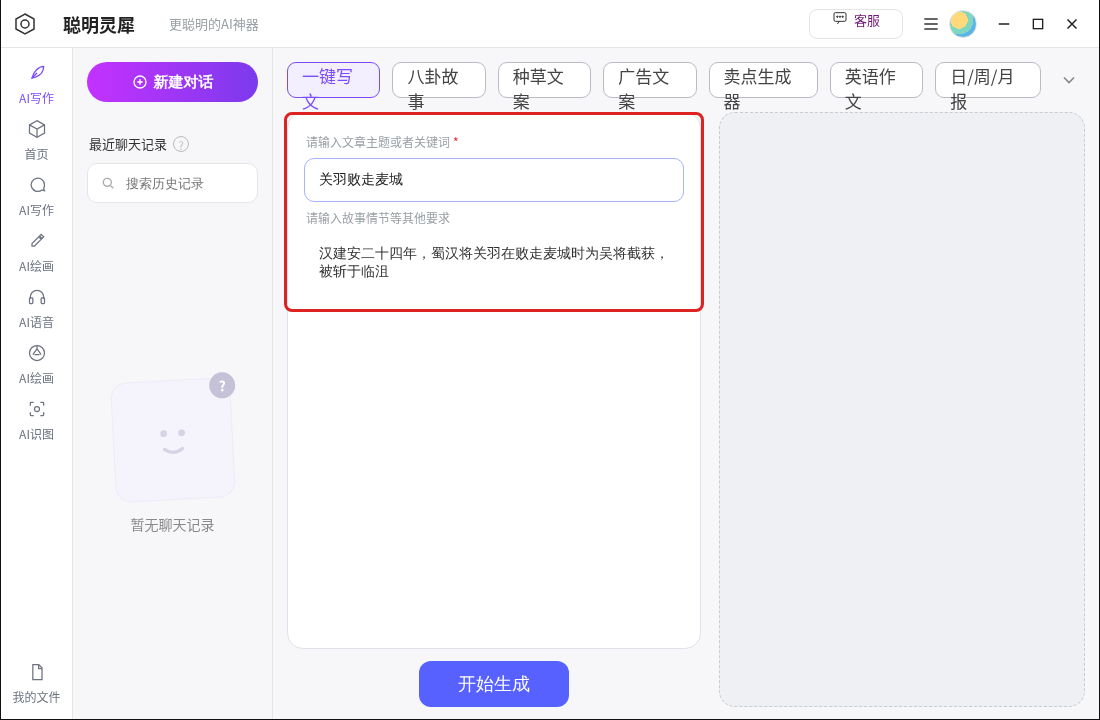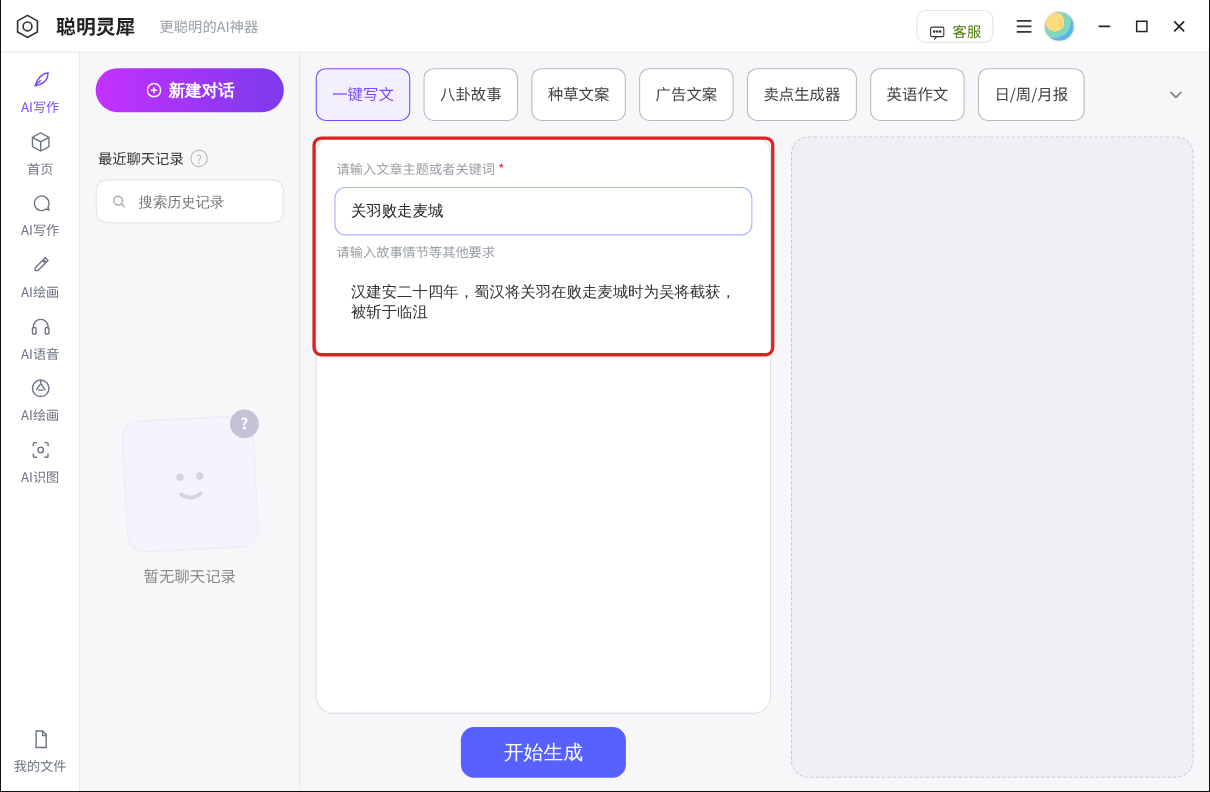--- a/index.html
+++ b/index.html
@@ -27,29 +27,29 @@
   .app{
     width:1100px;height:720px;margin:auto;position:relative;
     border:1px solid #111;border-top:none;
     background:#fff;overflow:hidden;
   }
   
   .titlebar{
     height:var(--titlebar-h);display:flex;align-items:center;
     padding:0 10px;border-bottom:1px solid var(--line);background:#fff;
   }
-  .brand{display:flex;align-items:center;gap:12px}
+  .brand{display:flex;align-items:center;gap:24px}
   .brand .logo{width:28px;height:28px;display:grid;place-items:center}
   .brand .name{font-size:18px;font-weight:700}
   .brand .slogan{margin-left:10px;color:#9aa0a6;font-size:13px}
   .titlebar .spacer{flex:1}
   .title-btn{
-    display:inline-flex;align-items:flex-end;gap:6px;
-    height:30px;padding:0 10px;border:1px solid var(--line);border-radius:8px;
-    font-size:13px;color:#4d7c0f;cursor:default;margin-right:10px;background:#fff
+    display:inline-flex;align-items:flex-start;gap:6px;
+    height:30px;padding:0 22px;border:1px solid var(--line);border-radius:8px;
+    font-size:13px;color:#701a75;cursor:default;margin-right:10px;background:#fff
   }
   .title-icon{padding:6px 8px;display:inline-flex;align-items:center;justify-content:center;cursor:default}
   .avatar{
     width:28px;height:28px;border-radius:50%;
     background: radial-gradient(circle at 35% 35%, #ffd97a 0 36%, #7fd6c1 36% 60%, #5bb5e8 60% 100%);
     border:1px solid #e2e2e2;margin-right:10px
   }
   .win-btn{width:34px;height:30px;display:grid;place-items:center;cursor:default}
   
   .body{
@@ -91,21 +91,21 @@
     width:120px;height:120px;border-radius:16px;background:#f5f3fb;border:1px solid #efeaf6;position:relative;transform:rotate(-3deg)
   }
   .empty .badge{position:absolute;right:-6px;top:-6px;width:26px;height:26px;border-radius:50%;background:#c5c1d6;color:#fff;display:grid;place-items:center;font-weight:700;font-size:14px}
   .empty .face{position:absolute;inset:0;display:grid;place-items:center;color:#d7d2e6}
   .empty .text{margin-top:14px;font-size:14px}
 
   
   .main{flex:1;display:flex;flex-direction:column;background:var(--bg)}
   .chips{display:flex;align-items:center;gap:12px;padding:14px 14px 6px}
   .chip{
-    height:48px;padding:0 14px;border:1px solid var(--pill-b);border-radius:9px;background:#fff;color:#444;font-size:14px;display:flex;align-items:center;cursor:default
+    height:36px;padding:0 14px;border:1px solid var(--pill-b);border-radius:9px;background:#fff;color:#444;font-size:17px;display:flex;align-items:flex-start;cursor:default
   }
   .chip.selected{border-color:var(--accent);color:var(--accent);background:#f3efff}
   .chips .expand{margin-left:auto;color:#888;padding:6px}
 
   .content{flex:1;display:flex;gap:18px;padding:8px 14px 12px}
   .left{flex:1;display:flex;flex-direction:column;gap:12px}
   .form-card{
     position:relative;flex:1;border:1px solid var(--panel-b);border-radius:16px;background:#fff;padding:14px 16px
   }
   .highlight{

